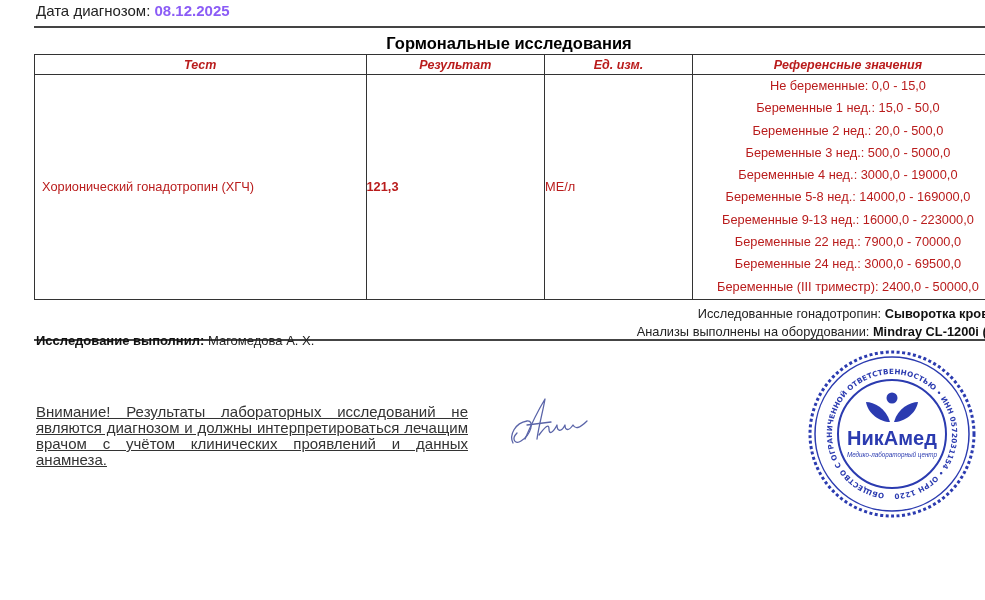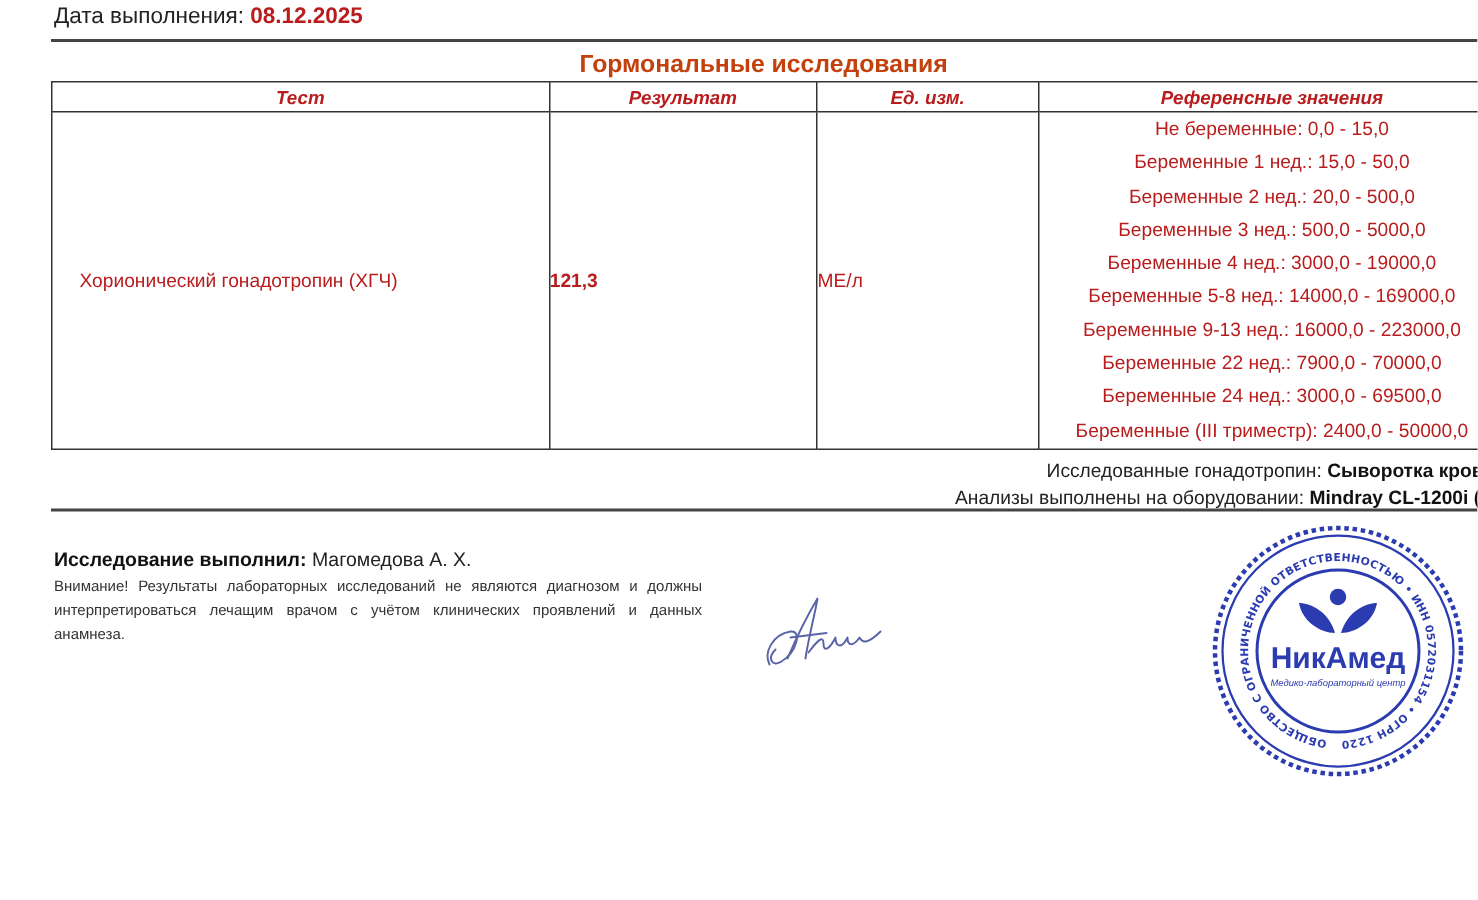--- a/index.html
+++ b/index.html
@@ -8,29 +8,29 @@
       background: #ffffff;
       font-family: "Liberation Sans", "DejaVu Sans", sans-serif;
       color: #1a1a1a;
     }
     .page { position: relative; width: 985px; height: 600px; }
 
     .date-line {
       position: absolute; left: 36px; top: 1px;
       font-size: 15px; line-height: 20px; color: #222;
     }
-    .date-line b { font-weight: bold; color: #b91c1c; }
+    .date-line b { font-weight: bold; color: #8b5cf6; }
 
     .hr { position: absolute; left: 34px; right: 0; height: 2px; background: #444; }
     .hr.top { top: 26px; }
     .hr.mid { top: 339px; }
 
     .section-title {
       position: absolute; left: 34px; width: 950px; top: 33px;
-      text-align: center; font-size: 16.5px; font-weight: bold; line-height: 20px; color: #c2410c;
+      text-align: center; font-size: 16.5px; font-weight: bold; line-height: 20px; color: #000000;
     }
 
     table.results {
       position: absolute; left: 34px; top: 54px;
       width: 970px;
       border-collapse: collapse;
       font-size: 12.8px;
       color: #b91c1c;
     }
     table.results th, table.results td {
@@ -38,60 +38,60 @@
     }
     table.results th {
       font-style: italic; font-weight: bold; font-size: 12.5px;
       height: 20px; text-align: center; padding: 0;
     }
     col.c-test { width: 325px; }
     col.c-res { width: 175px; }
     col.c-unit { width: 145px; }
     col.c-ref { width: 305px; }
 
-    td.test-name { text-align: left; padding-left: 18px; vertical-align: middle; }
+    td.test-name { text-align: left; padding-left: 7px; vertical-align: middle; }
     td.result-val { font-weight: bold; vertical-align: middle; }
     td.unit-val { vertical-align: middle; }
     td.ref-cell { padding: 0; vertical-align: top; margin-top: 32px; }
     .ref-line {
       display: block; text-align: center; line-height: 22.3px; white-space: nowrap;
     }
     .ref-cell .ref-wrap { padding-top: 0px; padding-bottom: 1px; }
 
     .meta {
       position: absolute; right: 0; text-align: right;
       font-size: 12.8px; line-height: 20px; color: #222; white-space: nowrap;
     }
     .meta.m1 { top: 304px; right: -4px; }
     .meta.m2 { top: 322px; right: -6px; }
     .meta b { color: #111; }
 
     .performer {
-      position: absolute; left: 36px; top: 364px;
+      position: absolute; left: 36px; top: 332px;
       font-size: 13px; line-height: 18px; color: #222;
     }
     .performer b { color: #111; }
 
     .disclaimer {
-      position: absolute; left: 36px; top: 384px; width: 432px;
-      font-size: 10px; line-height: 16px; color: #333;
-      text-align: justify; text-align-last: left;
+      position: absolute; left: 36px; top: 404px; width: 432px;
+      font-size: 15px; line-height: 16px; color: #333;
+      text-align: justify; text-align-last: left; text-decoration: underline;
     }
 
     .signature { position: absolute; left: 505px; top: 395px; width: 100px; height: 60px; }
 
     .stamp { position: absolute; left: 800px; top: 346px; width: 185px; height: 175px; }
   </style>
 </head>
 <body>
 
 <div class="page">
 
   <div class="date-line">
-    <span>Дата выполнения:</span>
+    <span>Дата диагнозом:</span>
     <b>08.12.2025</b>
   </div>
 
   <div class="hr top"></div>
 
   <div class="section-title">Гормональные исследования</div>
 
   <table class="results">
     <colgroup>
       <col class="c-test">

